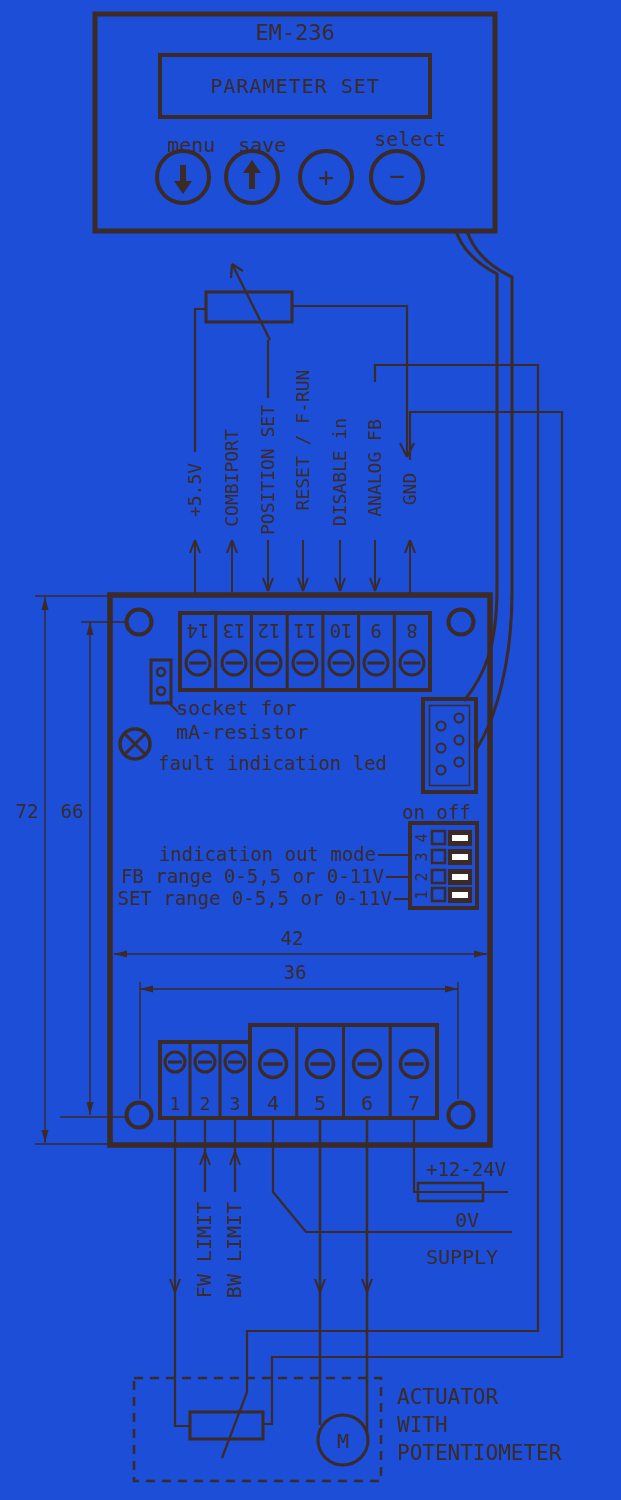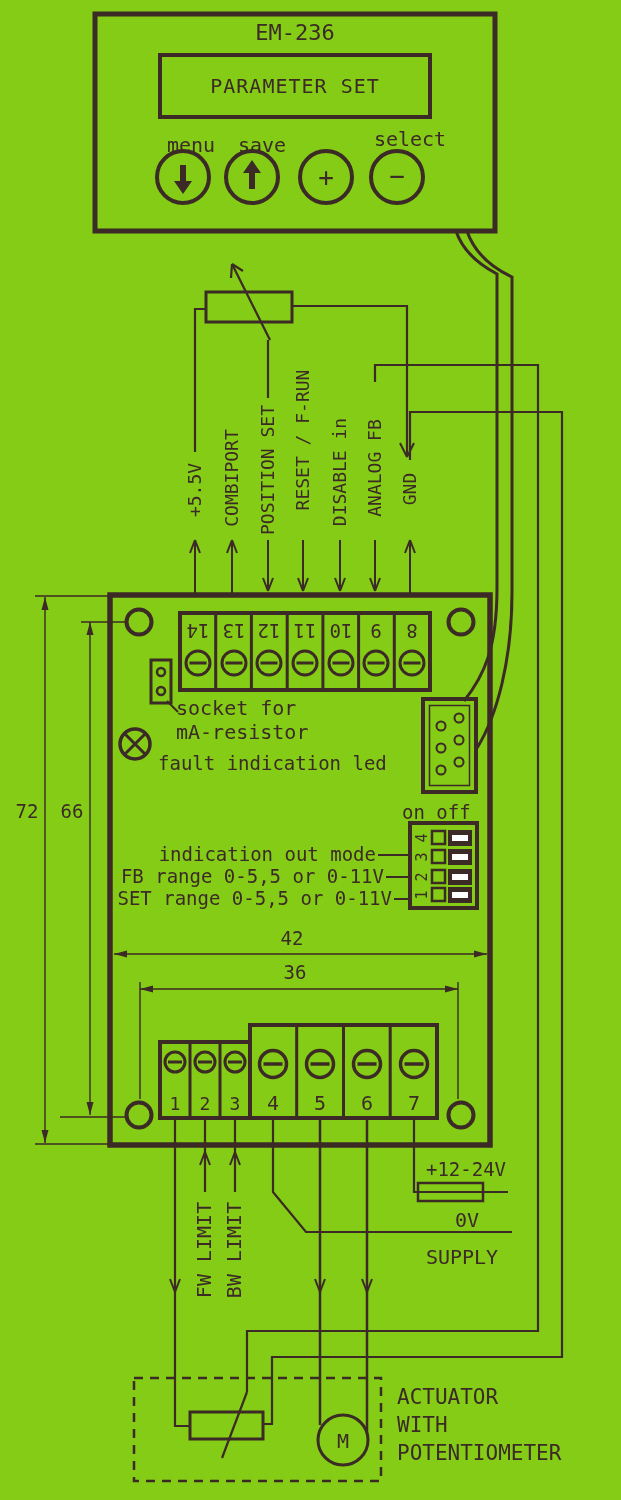--- a/index.html
+++ b/index.html
@@ -1,16 +1,16 @@
 <!DOCTYPE html>
 <html><head>
 <meta charset="utf-8">
 <style>
   html,body{margin:0;padding:0;background:#ffffff;}
-  .stage{position:relative;width:621px;height:1500px;background:#84cc16;overflow:hidden;}
+  .stage{position:relative;width:621px;height:1500px;background:#1d4ed8;overflow:hidden;}
   svg{position:absolute;left:0;top:0;}
   svg text{font-family:"DejaVu Sans Mono","Liberation Mono",monospace;fill:#3b2a25;}
   .ln{stroke:#3b2a25;fill:none;stroke-linecap:butt;}
   .fill{fill:#3b2a25;stroke:none;}
   .t22{font-size:22px;} .t21{font-size:21px;} .t20{font-size:20px;}
   .t19{font-size:19px;} .t18{font-size:18px;}
   .t15{font-size:15px;} .t26{font-size:26px;}
   .mid{text-anchor:middle;} .end{text-anchor:end;}
 </style>
 </head>

